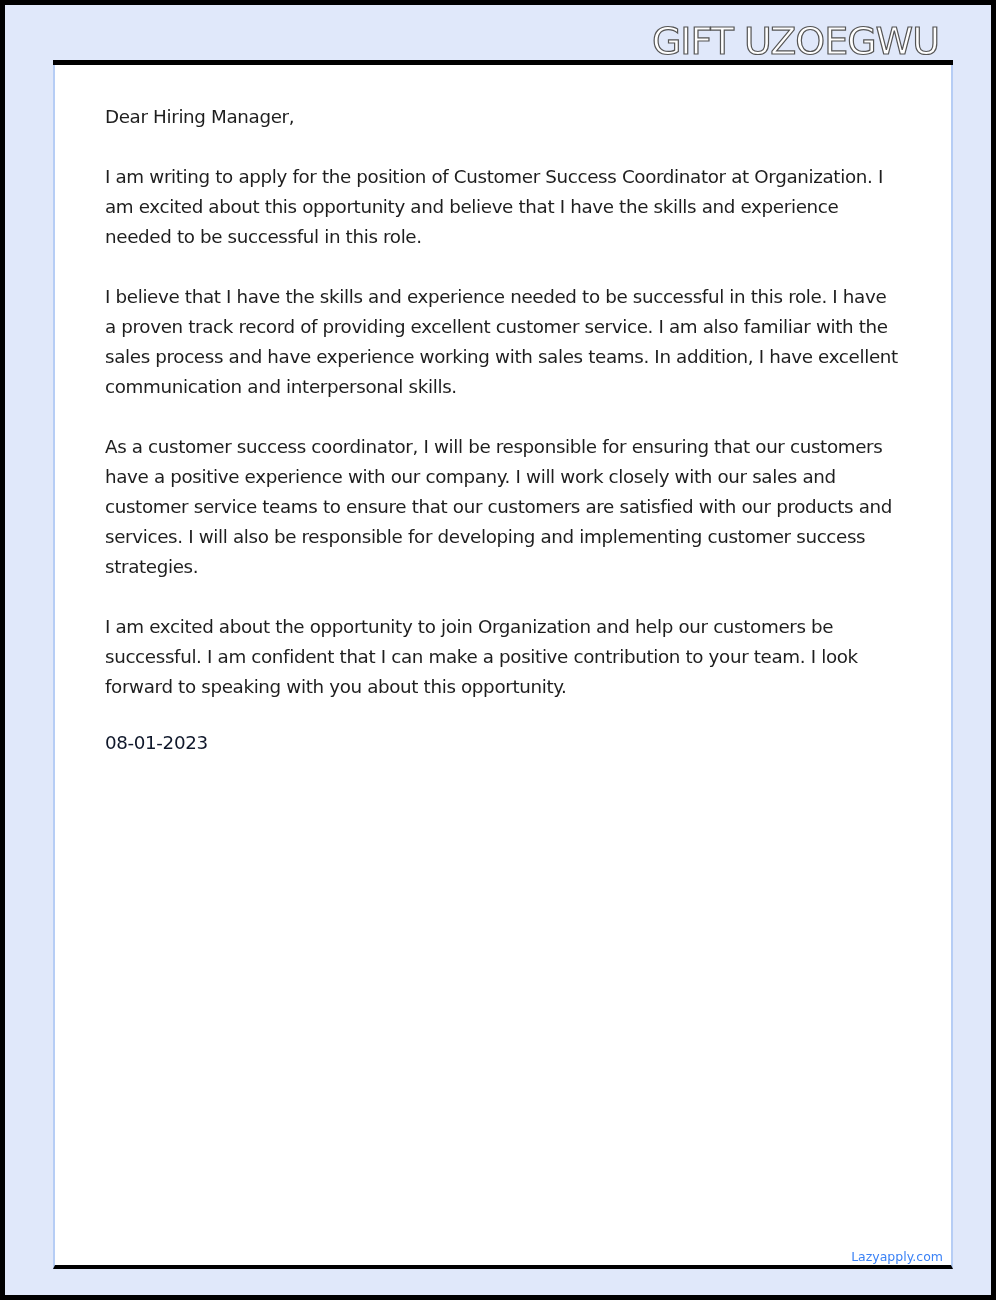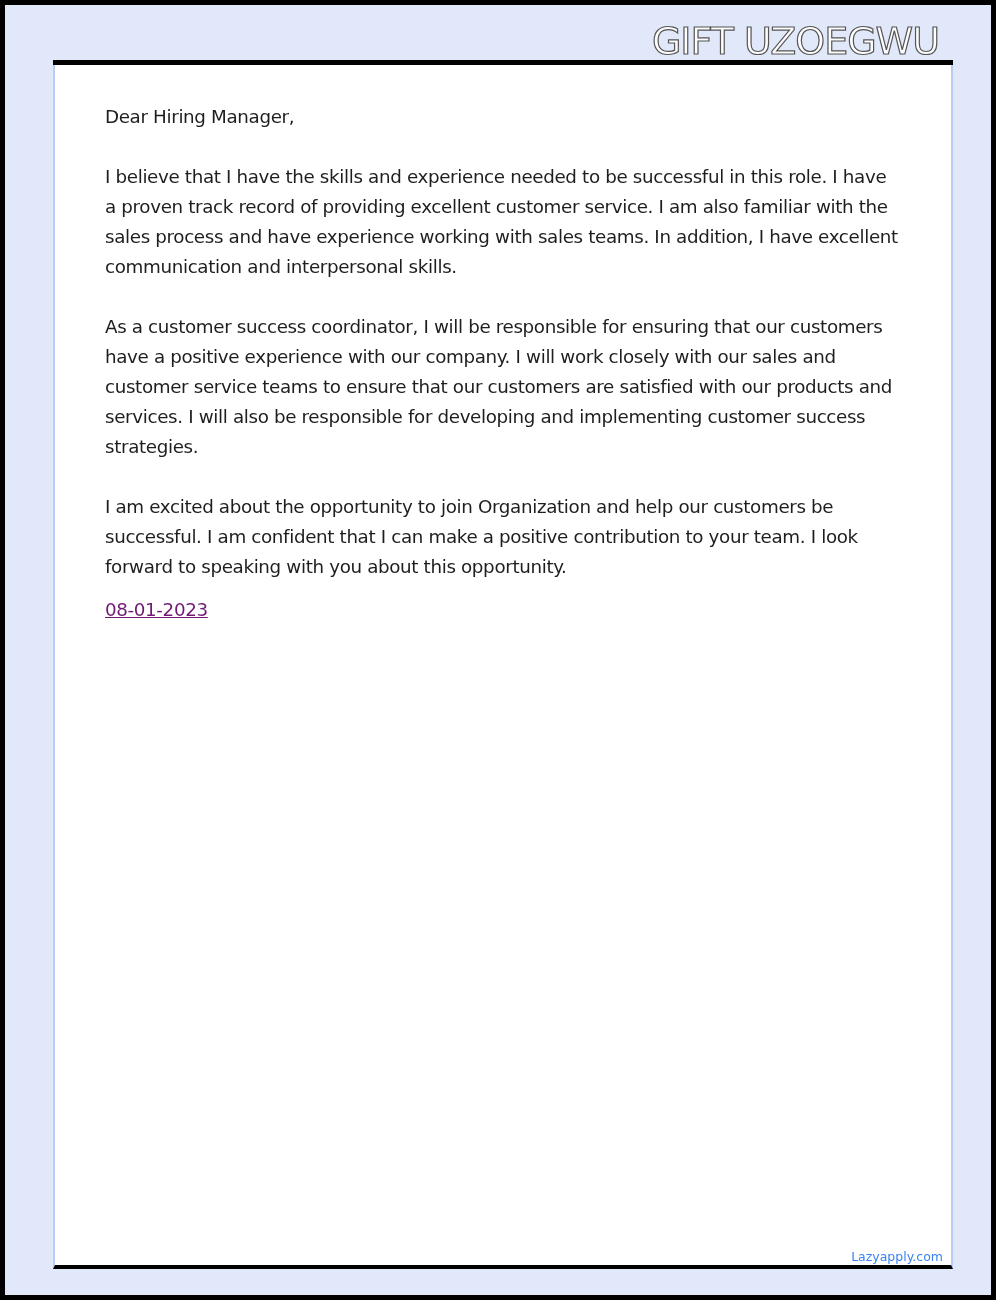--- a/index.html
+++ b/index.html
@@ -62,47 +62,47 @@
       width: 796px;
       color: #1e1e1e;
       font-size: 18.3px;
       line-height: 30px;
       letter-spacing: -0.35px;
     }
     .content p {
       margin: 0 0 30px 0;
     }
     .content p.last {
-      margin-bottom: 13px;
+      margin-bottom: 26px;
     }
     .date {
-      color: #701a75;
+      color: #0f172a;
       font-size: 18.3px;
       line-height: 30px;
       margin: 0;
-      text-decoration: underline;
     }
     .footer {
       position: absolute;
       right: 8px;
       bottom: 0px;
       font-size: 12.5px;
       color: #3b82f6;
       line-height: 16px;
     }
   </style>
 </head>
 <body>
 
 <div class="frame">
   <h1 class="title">GIFT UZOEGWU</h1>
   <div class="topbar"></div>
   <div class="page">
     <div class="content">
       <p>Dear Hiring Manager,</p>
+      <p>I am writing to apply for the position of Customer Success Coordinator at Organization. I am excited about this opportunity and believe that I have the skills and experience needed to be successful in this role.</p>
       <p>I believe that I have the skills and experience needed to be successful in this role. I have a proven track record of providing excellent customer service. I am also familiar with the sales process and have experience working with sales teams. In addition, I have excellent communication and interpersonal skills.</p>
       <p>As a customer success coordinator, I will be responsible for ensuring that our customers have a positive experience with our company. I will work closely with our sales and customer service teams to ensure that our customers are satisfied with our products and services. I will also be responsible for developing and implementing customer success strategies.</p>
       <p class="last">I am excited about the opportunity to join Organization and help our customers be successful. I am confident that I can make a positive contribution to your team. I look forward to speaking with you about this opportunity.</p>
       <p class="date">08-01-2023</p>
     </div>
     <div class="footer">Lazyapply.com</div>
   </div>
 </div>
 
 </body></html>

